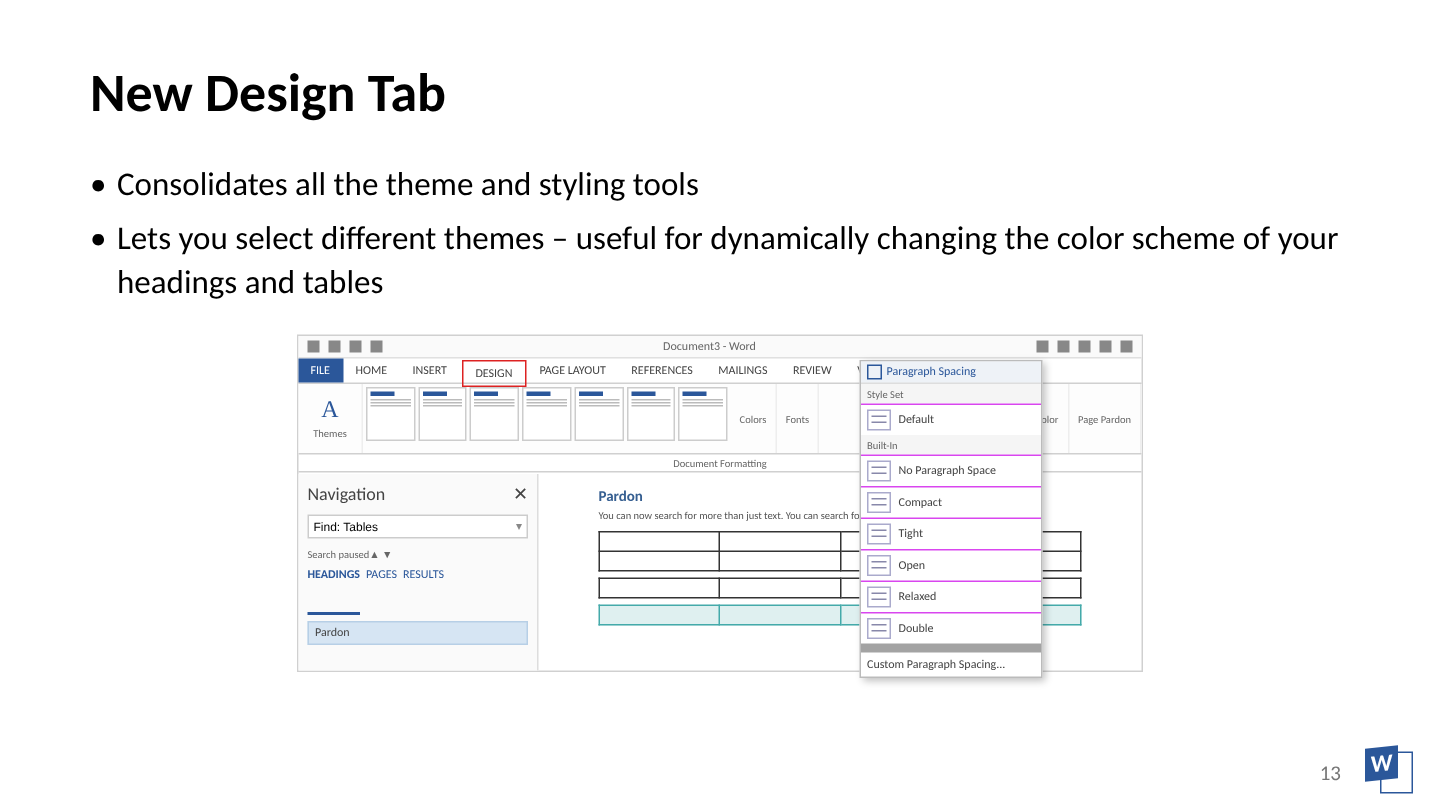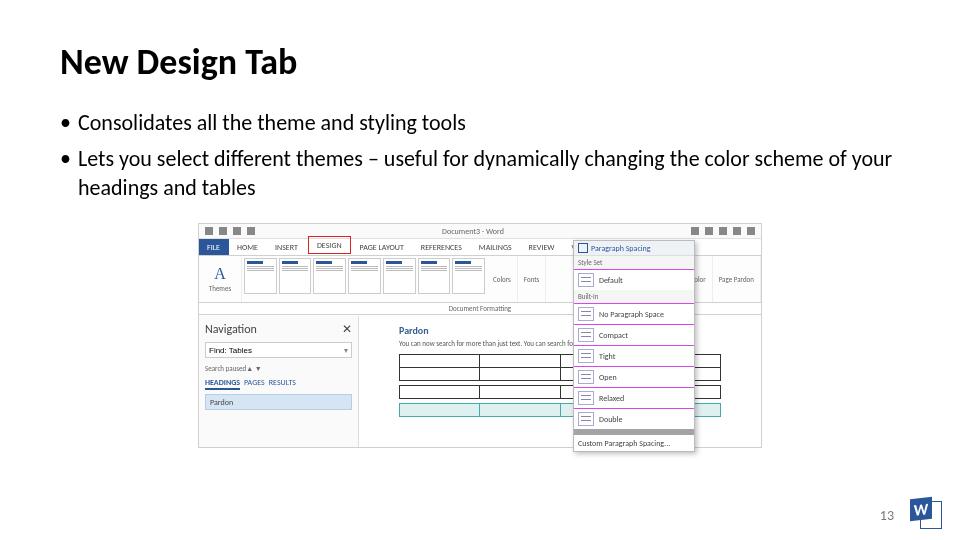--- a/index.html
+++ b/index.html
@@ -7,40 +7,40 @@
   .title{font-size:36px;font-weight:700;margin:0 0 24px 0}
   ul.bullets{list-style:none;margin:0;padding:0;font-size:22px;line-height:1.35}
   ul.bullets li{position:relative;padding-left:18px;margin-bottom:6px}
   ul.bullets li:before{content:"•";position:absolute;left:0;top:0}
   .figure{margin:20px auto 0 auto;width:564px;height:225px;position:relative}
   
   .word{position:absolute;inset:0;border:1px solid #d0d0d0;background:#fff;font-size:8px;color:#444}
   .qat{height:14px;background:#fafafa;border-bottom:1px solid #e0e0e0;display:flex;align-items:center;padding:0 6px;gap:6px}
   .qat .doctitle{flex:1;text-align:center;color:#666}
   .qat .icon{width:8px;height:8px;background:#888;display:inline-block}
-  .tabs{height:16px;display:flex;align-items:flex-end;border-bottom:1px solid #d0d0d0}
+  .tabs{height:16px;display:flex;align-items:flex-start;border-bottom:1px solid #d0d0d0}
   .tab{padding:2px 8px;line-height:12px;color:#444;border-right:1px solid transparent}
   .tab.file{background:#2b579a;color:#fff}
   .tab.red{border:1px solid #d22;margin:1px}
   .ribbon{height:46px;display:flex;align-items:stretch;border-bottom:1px solid #d0d0d0;background:#fdfdfd}
   .ribbon .grp{display:flex;flex-direction:column;justify-content:center;align-items:center;padding:2px 6px;border-right:1px solid #eee;font-size:7px;color:#666;gap:2px}
   .themes-btn{width:30px}
   .aa{font-size:16px;line-height:1;color:#2b579a;font-family:serif}
   .gallery{display:flex;gap:2px;padding:2px;flex:1;overflow:hidden}
   .thumb{width:52px;height:36px;border:1px solid #ccc;background:#fff;position:relative;padding:2px;box-sizing:border-box}
   .thumb .t{height:3px;background:#2b579a;margin-bottom:2px;width:60%}
   .thumb .l{height:1px;background:#bbb;margin:1px 0}
   .ribbon-cap{text-align:center;font-size:7px;color:#666;border-bottom:1px solid #d0d0d0;padding:1px 0}
   .body-area{position:absolute;left:0;right:0;top:92px;bottom:0;display:flex}
   .navpane{width:160px;border-right:1px solid #ddd;background:#fafafa;padding:6px;box-sizing:border-box}
   .navtitle{font-size:12px;color:#444;margin-bottom:6px;display:flex;justify-content:space-between;align-items:flex-end}
   .search{display:flex;align-items:center;border:1px solid #ccc;background:#fff;height:14px;margin-bottom:6px}
   .search input{border:none;flex:1;font-size:8px;padding:0 3px;outline:none;background:transparent}
   .ntabs{display:flex;gap:4px;font-size:8px;color:#2b579a;margin-bottom:4px}
-  .ntabs span{padding-bottom:1px}
+  .ntabs span{padding-bottom:20px}
   .ntabs span.on{border-bottom:2px solid #2b579a;font-weight:bold}
   .result{background:#d6e5f3;border:1px solid #b7cfe6;font-size:8px;padding:2px 4px;color:#444}
   .docarea{flex:1;padding:8px 40px;box-sizing:border-box;font-size:8px;color:#333}
   .docarea h4{margin:0 0 2px 0;font-size:10px;color:#365f91}
   .docarea p{margin:0 0 6px 0;font-size:7px;color:#555}
   .tbl{border:1px solid #333;border-collapse:collapse;width:100%;margin-bottom:4px}
   .tbl td{border:1px solid #333;height:10px}
   .tbl2 td{border:1px solid #4aa;background:#dff0f0}
   
   .dropdown{position:absolute;right:66px;top:16px;width:120px;background:#fff;border:1px solid #bbb;box-shadow:2px 2px 5px rgba(0,0,0,.25);font-size:8px}

